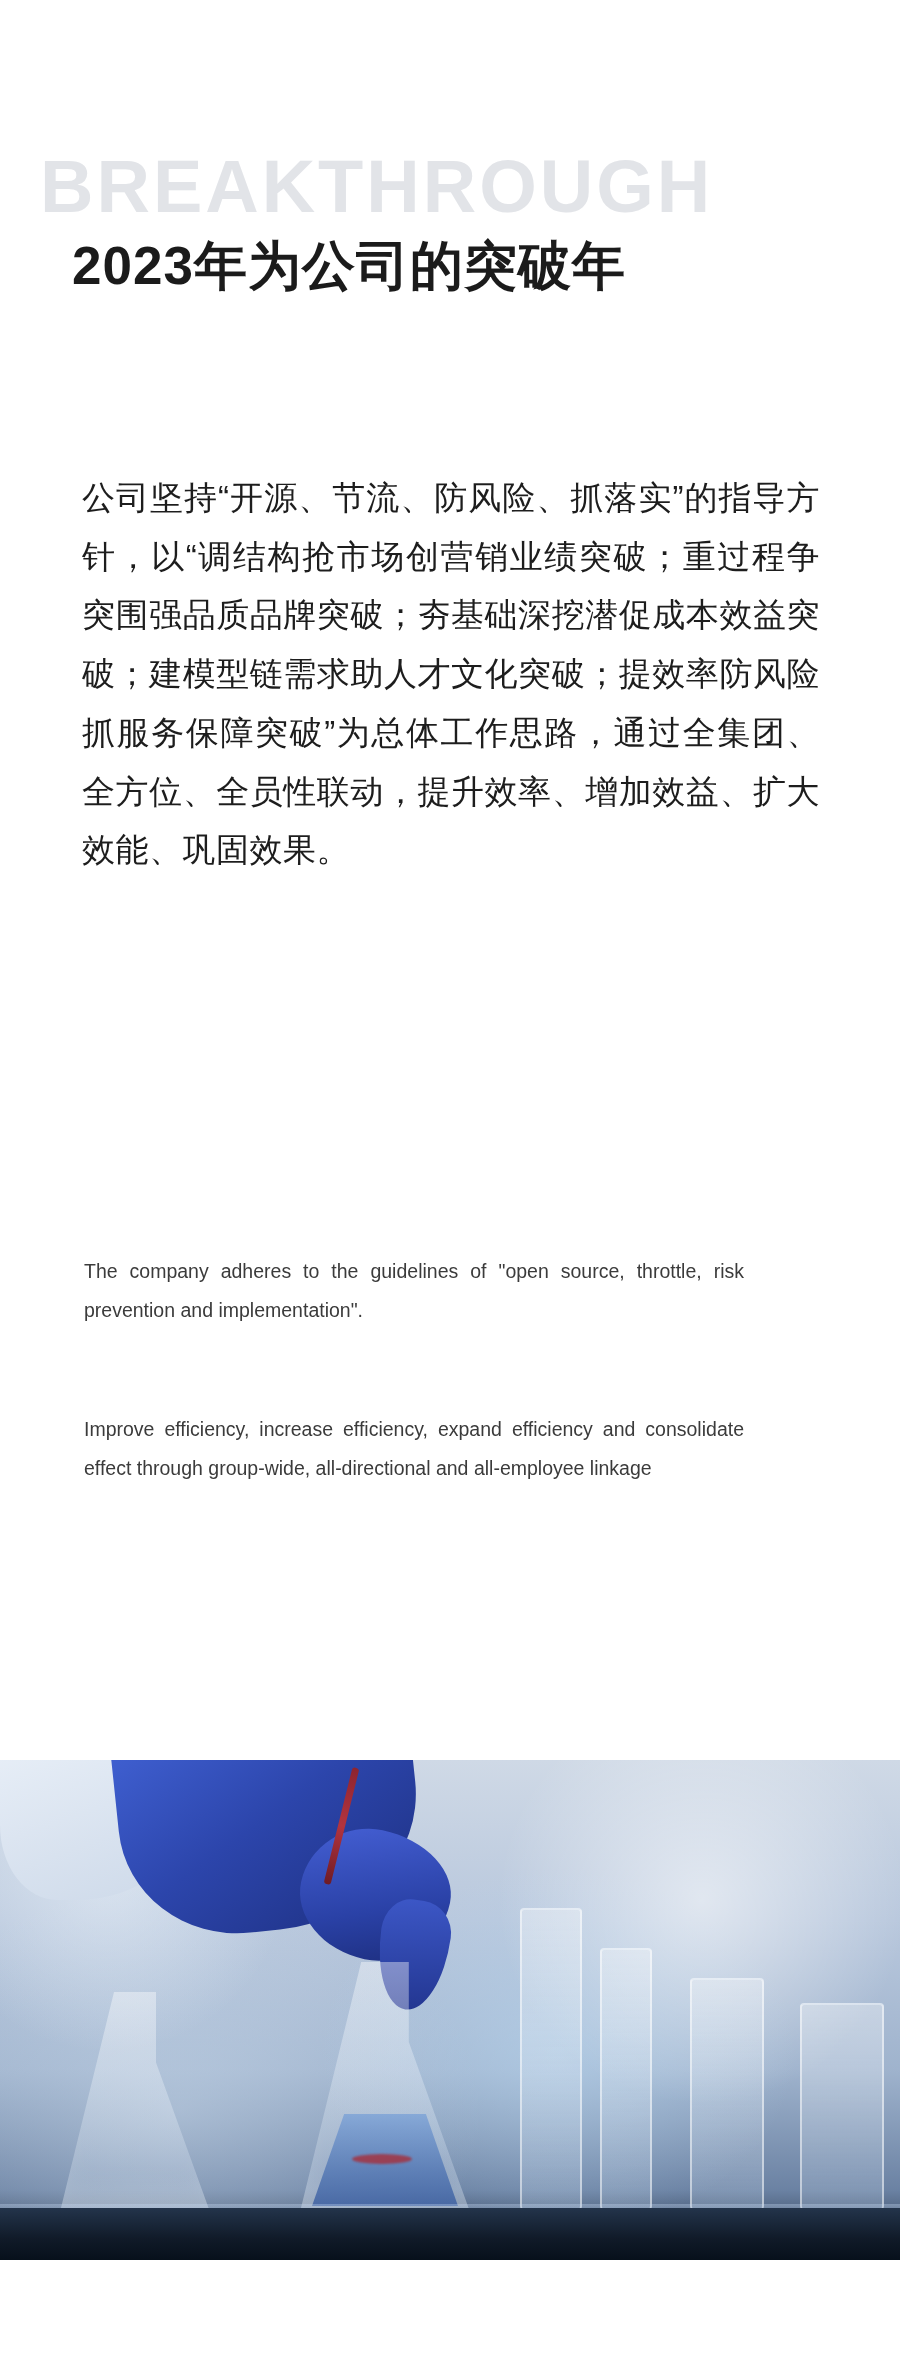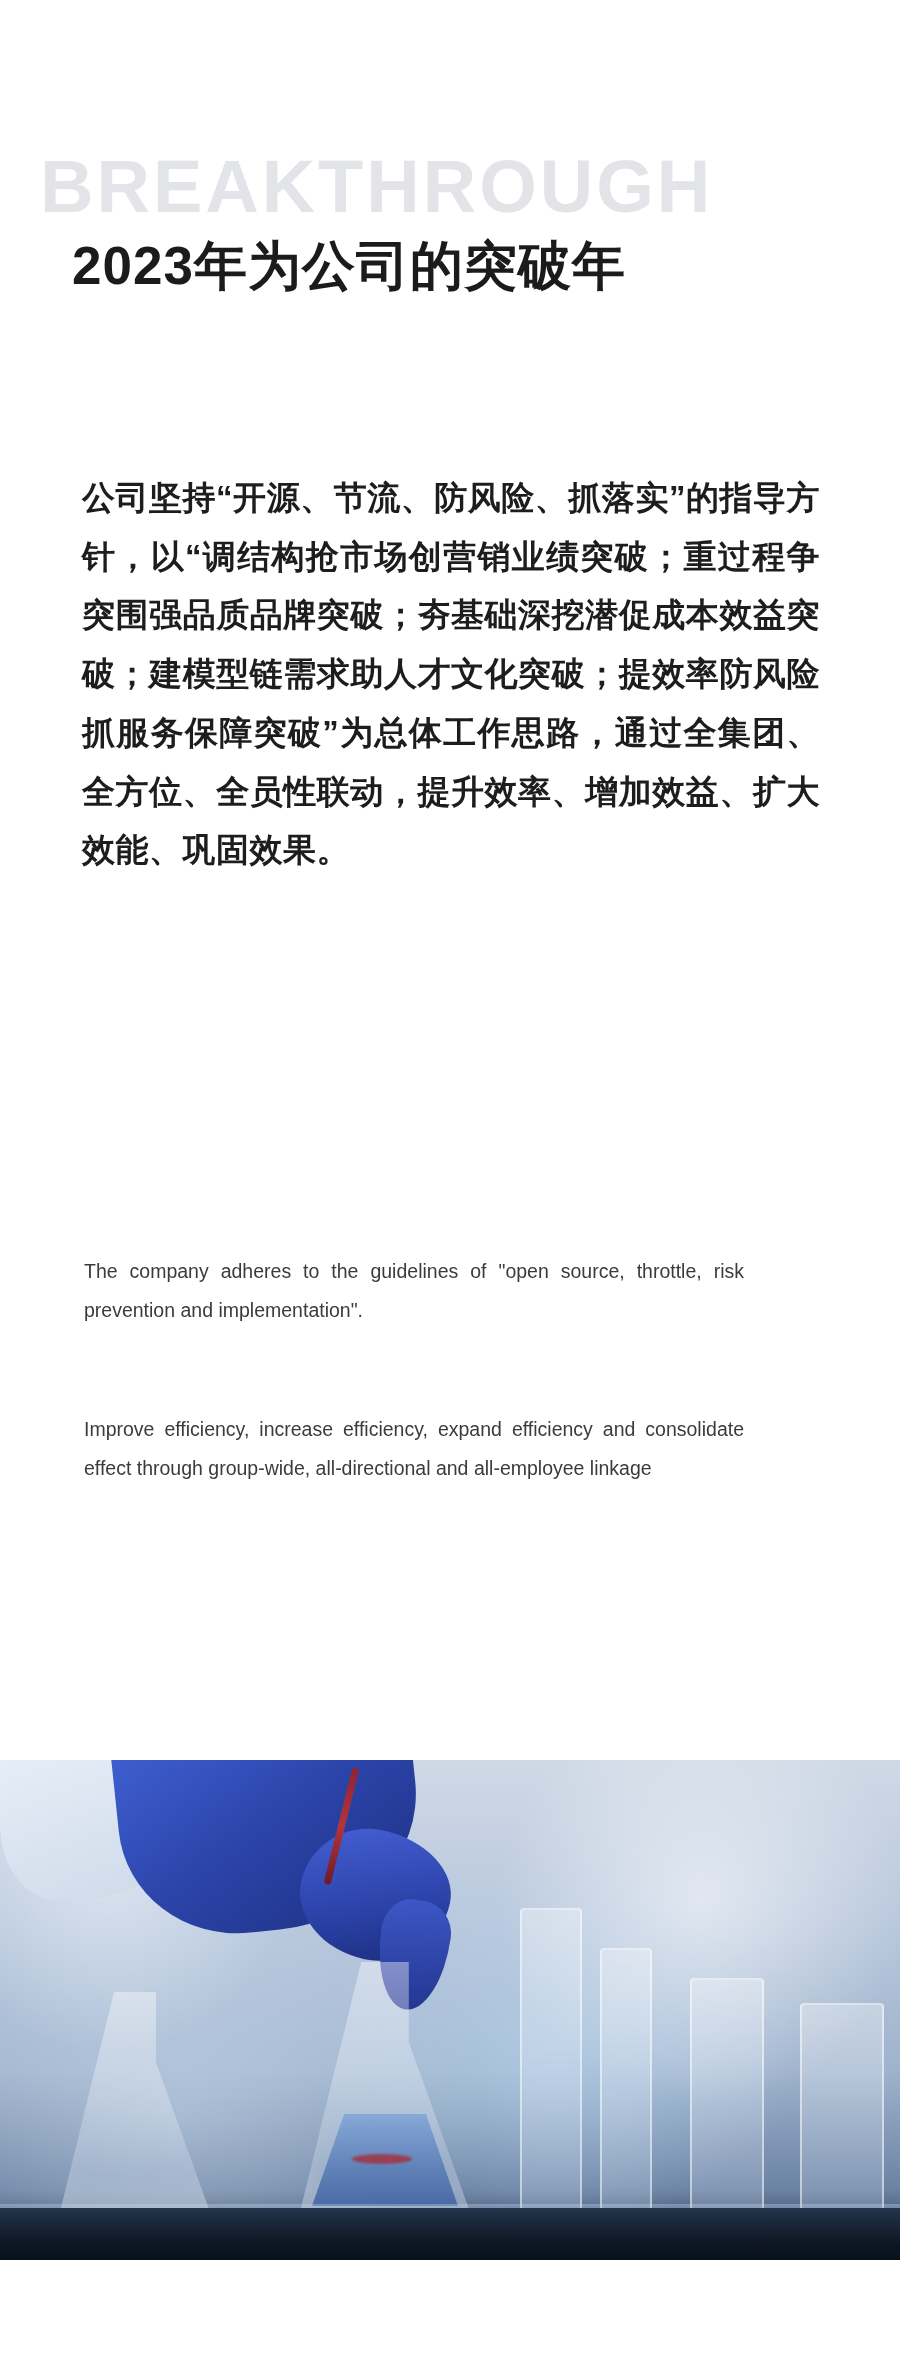--- a/index.html
+++ b/index.html
@@ -61,21 +61,20 @@
     position: absolute;
     left: 82px;
     top: 436px;
     width: 738px;
     font-size: 33px;
     line-height: 1.78;
     color: #1d1d1d;
     letter-spacing: 0.5px;
     text-align: justify;
     text-justify: inter-ideograph;
-    font-weight: bold;
   }
 
   
   .en-block {
     position: absolute;
     left: 84px;
     width: 660px;
     font-size: 19.5px;
     line-height: 2.0;
     color: #3b3b3b;

